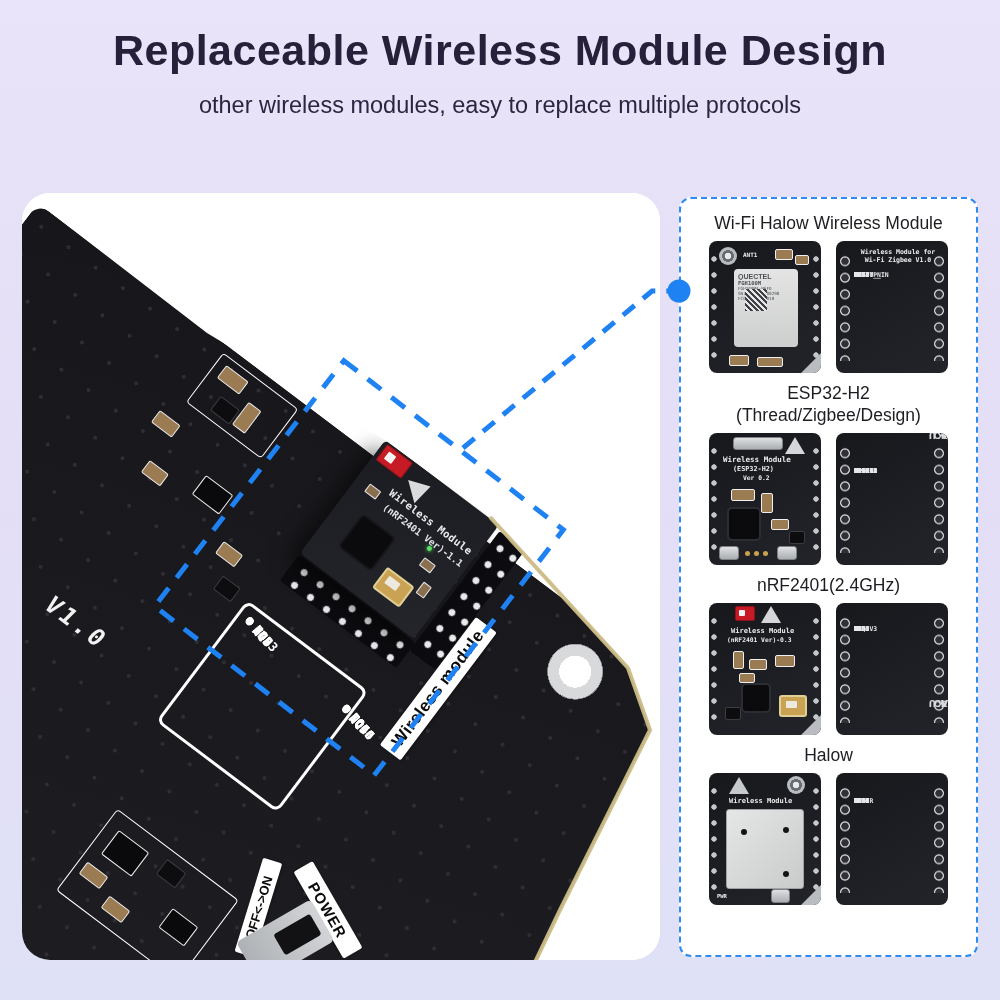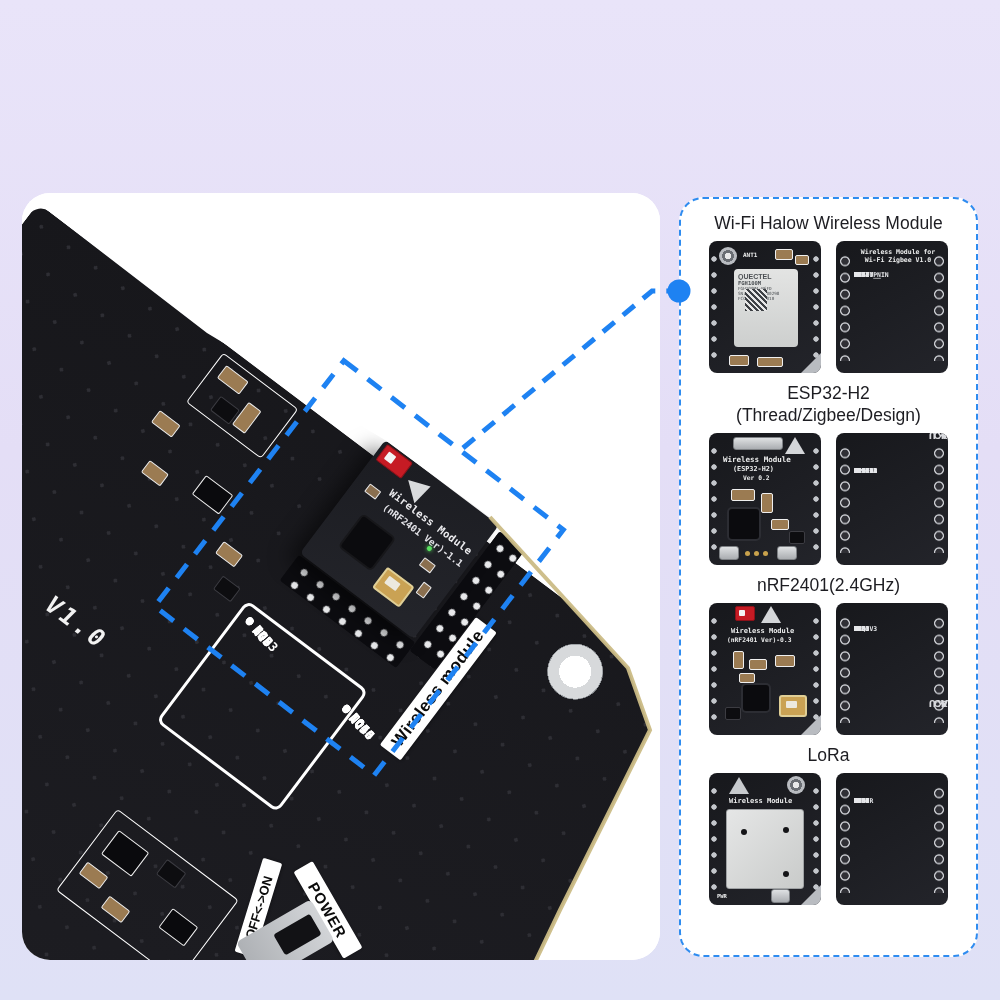--- a/index.html
+++ b/index.html
@@ -80,21 +80,21 @@
 
   
   .cmp{position:absolute;border-radius:2px;}
   .c-res{border:1.5px solid #efefef;background:#9b7b52;}
   .c-sot{background:#0d0d10;border:1px solid #3c3c42;}
   .c-ic{background:#0a0a0d;border:1.5px solid #efefef;}
   .c-box{border:1.5px solid #fff;background:rgba(0,0,0,0);border-radius:4px;}
 
   
   .panel{position:absolute;left:679px;top:197px;width:299px;height:760px;background:#fff;
-    border:2px dashed #2e8cf0;border-radius:24px;box-sizing:border-box;
+    border:2px dashed #2e8cf0;border-radius:12px;box-sizing:border-box;
     display:flex;flex-direction:column;align-items:center;padding-top:13px;}
   .psec{display:flex;flex-direction:column;align-items:center;margin-bottom:9px;}
   .ptitle{font-size:17.5px;color:#1d1d22;line-height:22px;text-align:center;}
   .cards{display:flex;gap:15px;margin-top:7px;}
   .mcard{position:relative;width:112px;height:132px;background:linear-gradient(150deg,#17181c,#23242a);
     border-radius:8px;overflow:hidden;}
   .mcard *{position:absolute;}
   .cast{top:10px;bottom:10px;width:8px;
     background-image:radial-gradient(circle,#c3c6cb 2.4px,rgba(0,0,0,0) 3px);background-size:8px 16px;}
   .cast.l{left:1px;} .cast.r{right:1px;}
@@ -128,21 +128,23 @@
   .brand{left:0;right:0;text-align:center;transform:rotate(180deg);
     color:#d9dade;font:700 9px "DejaVu Sans",sans-serif;line-height:9px;letter-spacing:1px;}
 
   
   .overlay{position:absolute;left:0;top:0;pointer-events:none;}
 </style>
 </head>
 <body>
 
 <div class="hdr">
+  <div class="title">Replaceable Wireless Module Design</div>
   <div class="subtitle">
+    <div>other wireless modules, easy to replace multiple protocols</div>
   </div>
 </div>
 
 <div class="photo">
   <div class="board">
 
     <div class="cmp c-box" style="left:238px;top:8px;width:92px;height:60px;"></div>
     <div class="cmp c-res" style="left:248px;top:16px;width:26px;height:14px;"></div>
     <div class="cmp c-res" style="left:288px;top:32px;width:14px;height:26px;"></div>
     <div class="cmp c-sot" style="left:262px;top:44px;width:22px;height:16px;"></div>
@@ -373,21 +375,21 @@
         </div>
         <div class="brand" style="top:104px;">
           <div>ЖU</div>
           <div>AƆ</div>
         </div>
       </div>
     </div>
   </div>
 
   <div class="psec">
-    <div class="ptitle">LoRa</div>
+    <div class="ptitle">Halow</div>
     <div class="cards">
       <div class="mcard">
         <div class="cast l"></div>
         <div class="cast r"></div>
         <div class="tri" style="left:20px;top:4px;border-bottom-color:#c7cacd;"></div>
         <div class="ufl" style="left:78px;top:3px;"></div>
         <div class="ftext" style="left:20px;top:24px;font-size:7px;">Wireless Module</div>
         <div class="shield"></div>
         <div class="dot" style="left:32px;top:56px;width:6px;height:6px;"></div>
         <div class="dot" style="left:74px;top:54px;width:6px;height:6px;"></div>

